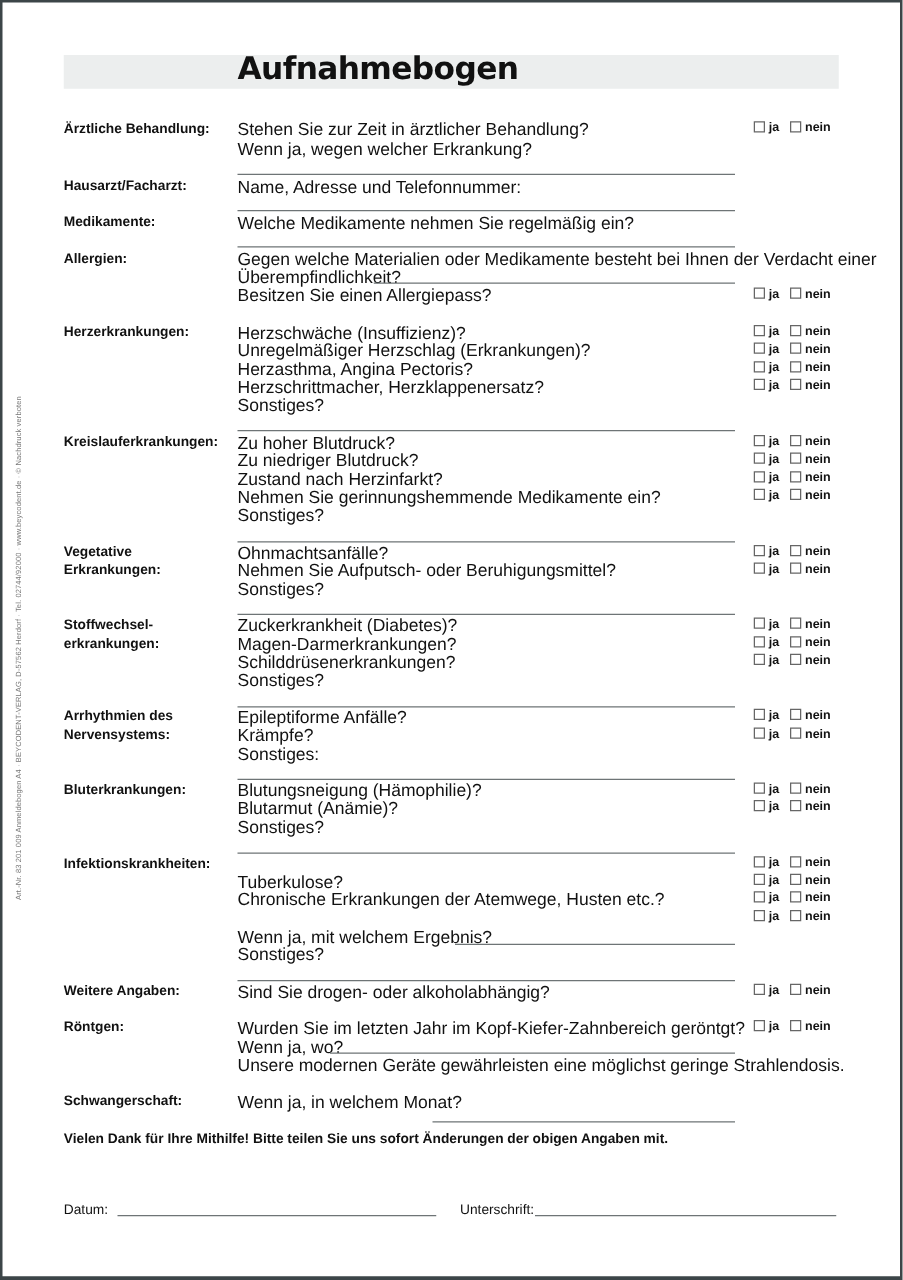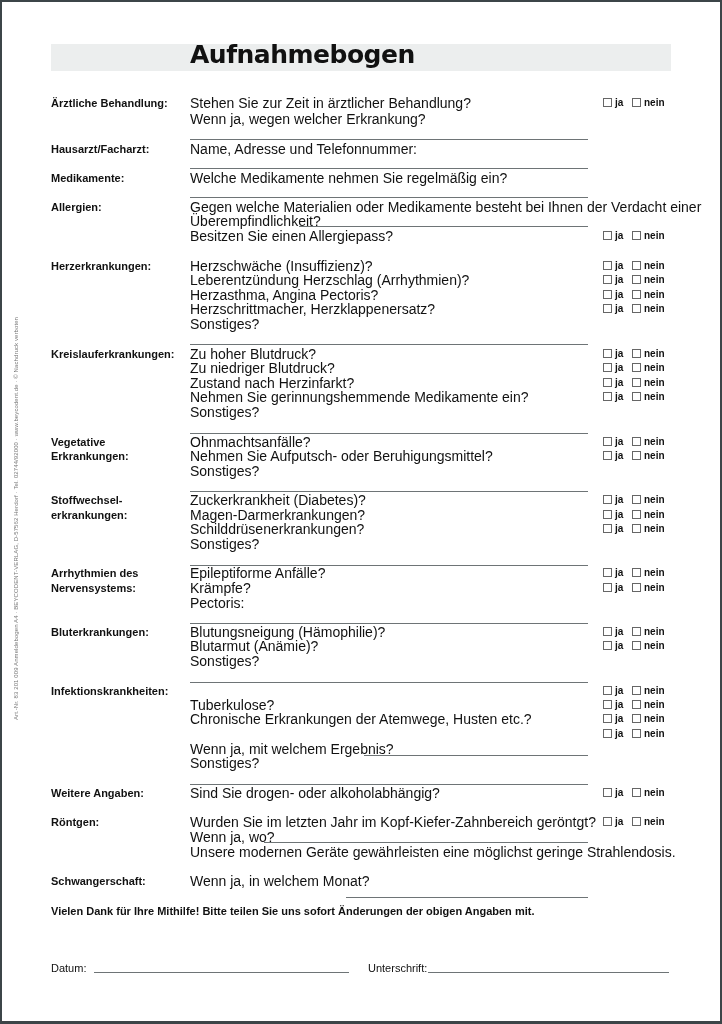--- a/index.html
+++ b/index.html
@@ -98,21 +98,21 @@
   <span class="q">Besitzen Sie einen Allergiepass?</span>
   <span class="yn"><span class="box"></span><span class="ja-label">ja</span><span class="gap"></span><span class="box"></span><span>nein</span></span>
 </div>
 
 <div class="row" style="top:259px">
   <span class="label">Herzerkrankungen:</span>
   <span class="q">Herzschwäche (Insuffizienz)?</span>
   <span class="yn"><span class="box"></span><span class="ja-label">ja</span><span class="gap"></span><span class="box"></span><span>nein</span></span>
 </div>
 <div class="row" style="top:273px">
-  <span class="q">Leberentzündung Herzschlag (Arrhythmien)?</span>
+  <span class="q">Unregelmäßiger Herzschlag (Erkrankungen)?</span>
   <span class="yn"><span class="box"></span><span class="ja-label">ja</span><span class="gap"></span><span class="box"></span><span>nein</span></span>
 </div>
 <div class="row" style="top:288px">
   <span class="q">Herzasthma, Angina Pectoris?</span>
   <span class="yn"><span class="box"></span><span class="ja-label">ja</span><span class="gap"></span><span class="box"></span><span>nein</span></span>
 </div>
 <div class="row" style="top:302px">
   <span class="q">Herzschrittmacher, Herzklappenersatz?</span>
   <span class="yn"><span class="box"></span><span class="ja-label">ja</span><span class="gap"></span><span class="box"></span><span>nein</span></span>
 </div>
@@ -181,21 +181,21 @@
   <span class="label">Arrhythmien des</span>
   <span class="q">Epileptiforme Anfälle?</span>
   <span class="yn"><span class="box"></span><span class="ja-label">ja</span><span class="gap"></span><span class="box"></span><span>nein</span></span>
 </div>
 <div class="row" style="top:581px">
   <span class="label">Nervensystems:</span>
   <span class="q">Krämpfe?</span>
   <span class="yn"><span class="box"></span><span class="ja-label">ja</span><span class="gap"></span><span class="box"></span><span>nein</span></span>
 </div>
 <div class="row" style="top:596px">
-    <span class="q">Pectoris:</span>
+    <span class="q">Sonstiges:</span>
   </div>
 <div class="rule" style="left:190px;top:623px;width:398px"></div>
 
 <div class="row" style="top:625px">
   <span class="label">Bluterkrankungen:</span>
   <span class="q">Blutungsneigung (Hämophilie)?</span>
   <span class="yn"><span class="box"></span><span class="ja-label">ja</span><span class="gap"></span><span class="box"></span><span>nein</span></span>
 </div>
 <div class="row" style="top:639px">
   <span class="q">Blutarmut (Anämie)?</span>

